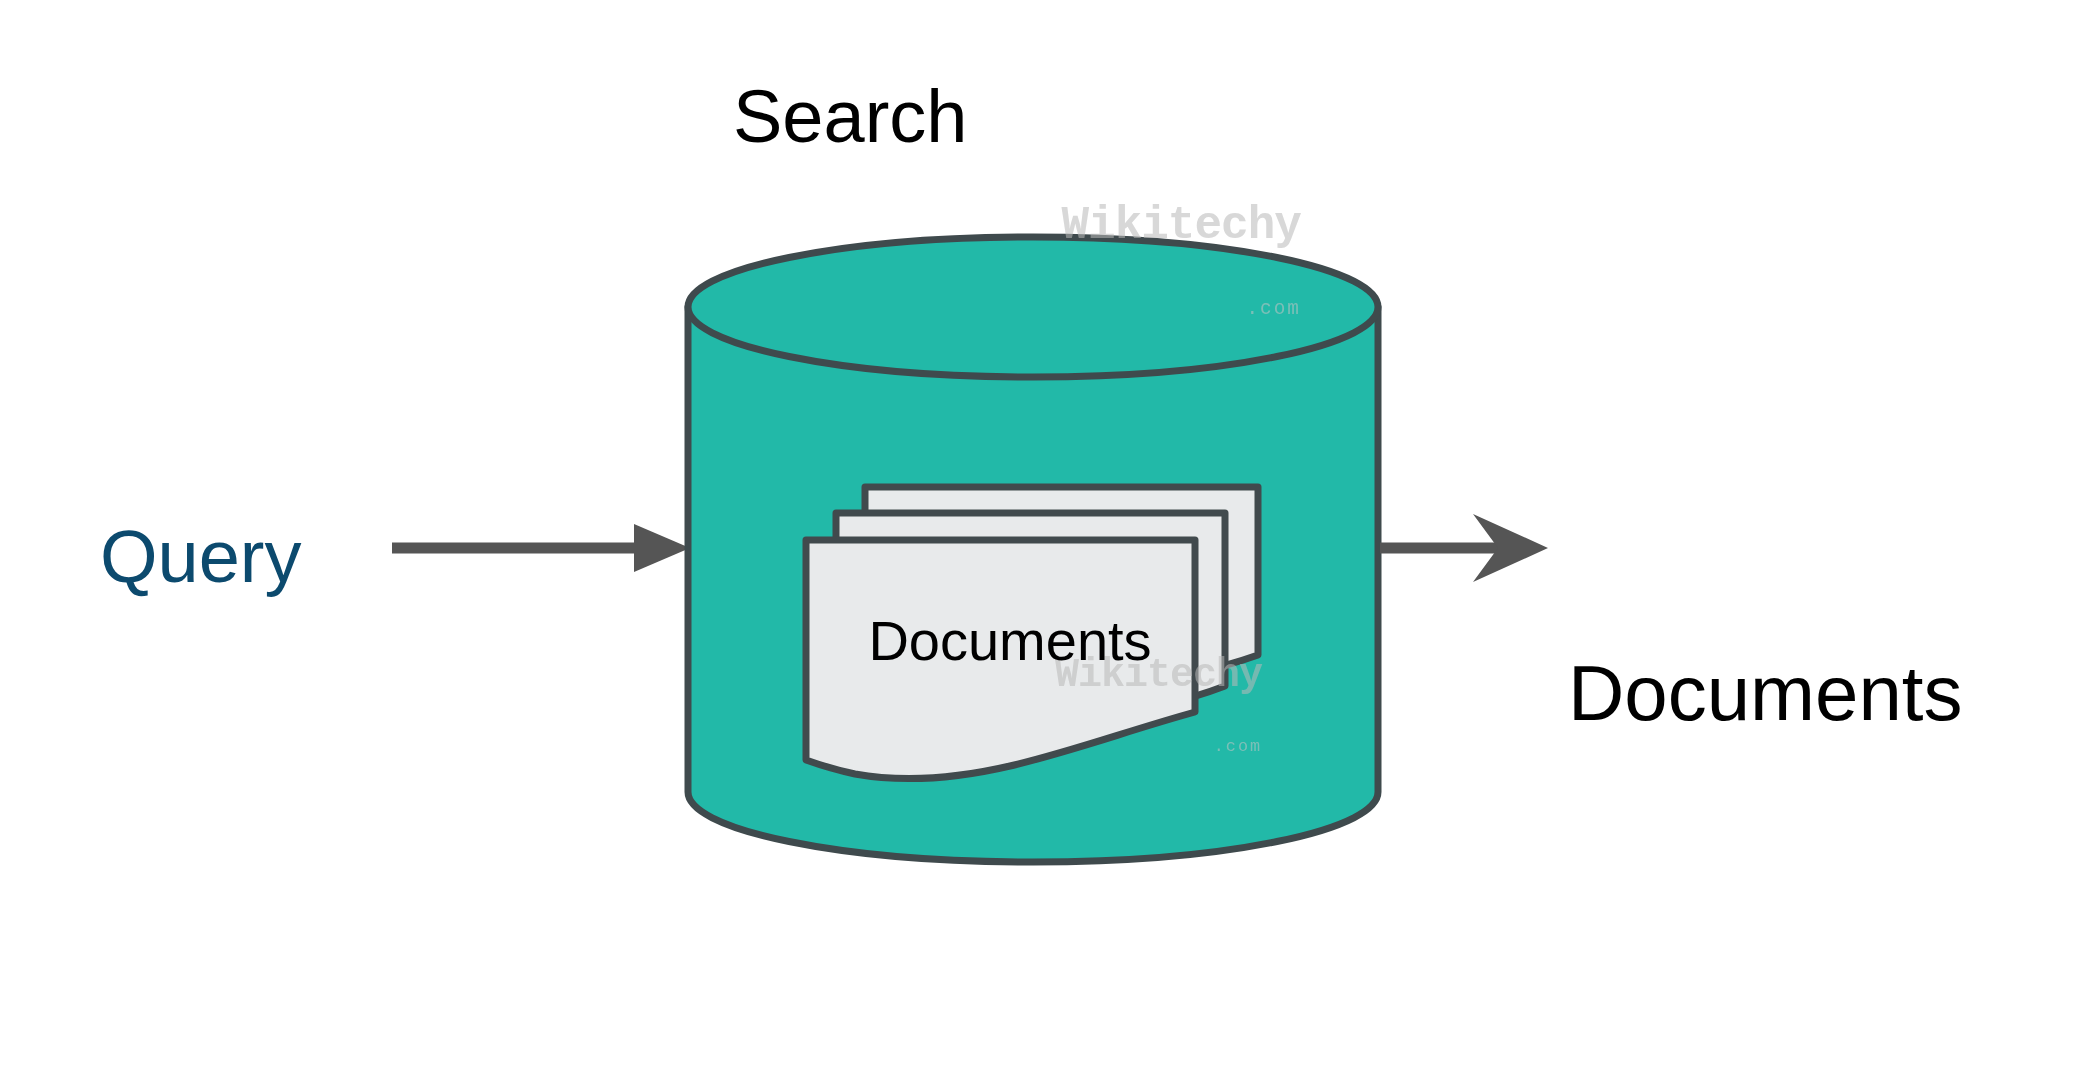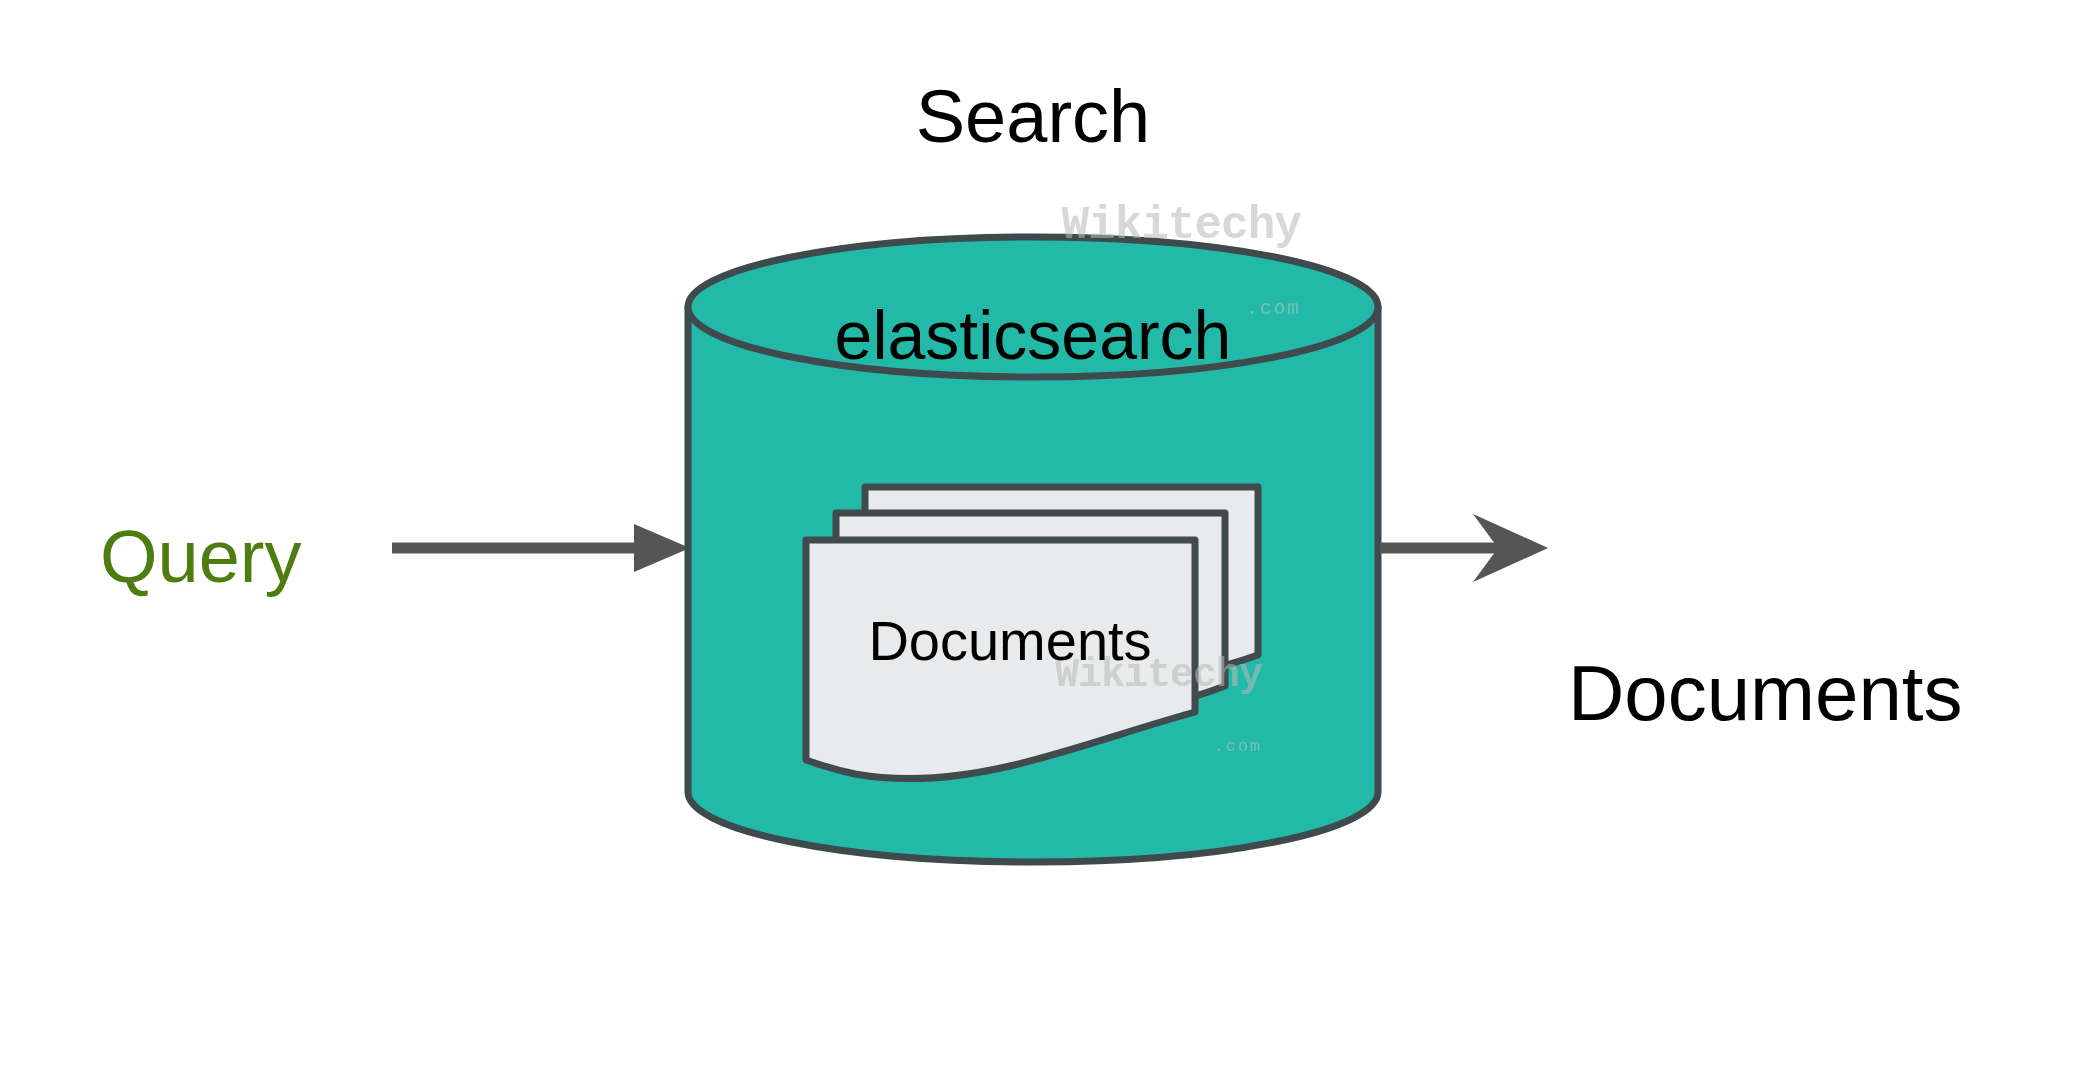--- a/index.html
+++ b/index.html
@@ -36,21 +36,20 @@
     font-family: "Liberation Sans", sans-serif;
     font-weight: 400;
     line-height: 1.05;
   }
   
   #label-search-inner {
     position: absolute;
     left: 733px;
     top: 78px;
     width: 600px;
-    text-align: center;
     font-size: 74px;
     color: #000000;
     white-space: pre;
     font-family: "Liberation Sans", sans-serif;
   }
   #label-elasticsearch {
     left: 733px;
     top: 300px;
     width: 600px;
     text-align: center;
@@ -62,21 +61,21 @@
     top: 612px;
     width: 380px;
     text-align: center;
     font-size: 56px;
     color: #000000;
   }
   #label-query {
     left: 100px;
     top: 518px;
     font-size: 74px;
-    color: #4d7c0f;
+    color: #0c4a6e;
   }
   #label-matching {
     left: 1568px;
     top: 440px;
     width: 500px;
     font-size: 78px;
     color: #000000;
     line-height: 1.3;
     text-align: left;
   }
@@ -159,21 +158,20 @@
     </g>
   </svg>
 
   <div class="watermark" id="watermark-top">
     <span>Wikitechy</span>
     <span class="wm-dom">.com</span>
   </div>
 
   <div class="txt" id="label-search-inner">Search</div>
 
-  <div class="txt" id="label-elasticsearch">elasticsearch</div>
 
   <div class="watermark" id="watermark-docs">
     <span>Wikitechy</span>
     <span class="wm-dom">.com</span>
   </div>
 
   <div class="txt" id="label-documents">Documents</div>
 
   <div class="txt" id="label-query">Query</div>
 

